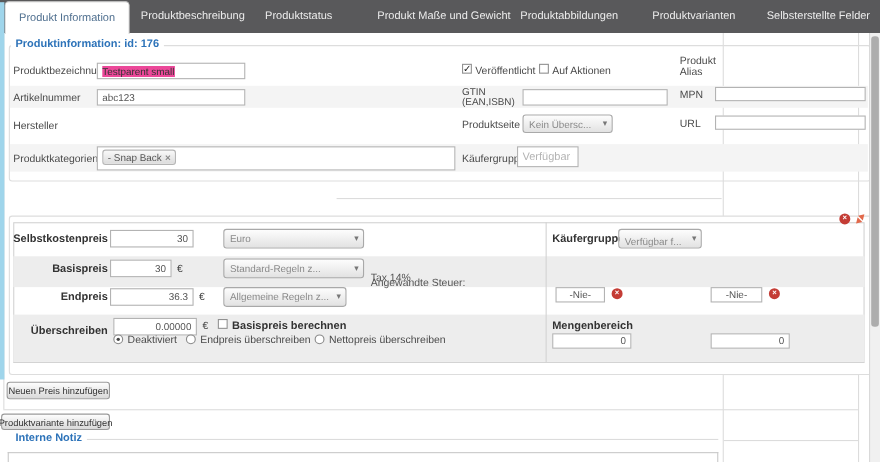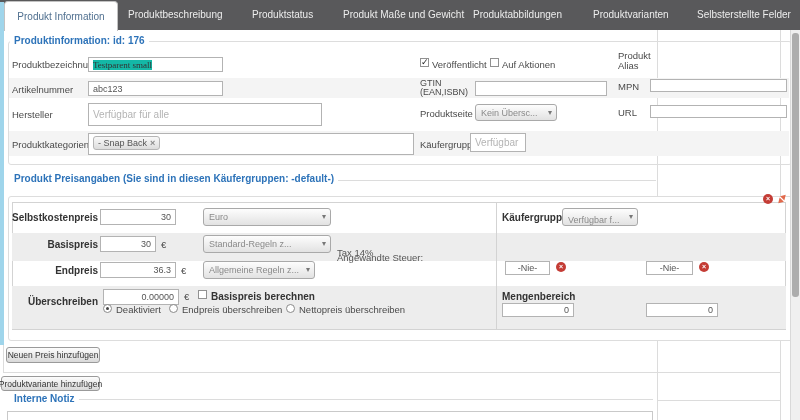--- a/index.html
+++ b/index.html
@@ -24,21 +24,21 @@
   .stripe{position:absolute;left:9px;width:780px;background:#f4f4f4;z-index:1;}
   .lbl{position:absolute;font-size:9.5px;color:#4a4a4a;white-space:nowrap;z-index:3;}
   .lbl-b{position:absolute;font-size:10px;font-weight:bold;color:#333;white-space:nowrap;z-index:3;}
   .inp{position:absolute;border:1px solid #b3b3b3;background:#fff;font-family:"Liberation Sans",sans-serif;
        font-size:9px;color:#555;padding:0 4px;box-sizing:border-box;z-index:3;}
   .inp::placeholder{color:#b4b4b4;}
   .inp.r{text-align:right;}
   .inp.c{text-align:center;}
   .fake-inp{position:absolute;border:1px solid #b3b3b3;background:#fff;box-sizing:border-box;
             z-index:3;display:flex;align-items:center;padding:0 4px;font-size:9px;color:#333;}
-  .hl{background:#14b8a6;font-family:Liberation Serif, serif;}
+  .hl{background:#ec4899;}
   .dd{position:absolute;box-sizing:border-box;border:1px solid #a9a9a9;border-radius:3px;
       background:linear-gradient(#fdfdfd,#e2e2e2);z-index:3;display:flex;align-items:center;
       padding:0 14px 0 5px;font-size:9px;color:#8a8a8a;cursor:pointer;white-space:nowrap;overflow:hidden;}
   .dd .arr{position:absolute;right:4px;top:50%;transform:translateY(-56%);font-size:8px;color:#777;}
   .cb{position:absolute;width:9px;height:9px;border:1px solid #919191;background:#fff;box-sizing:border-box;
       z-index:3;font-size:9px;line-height:7px;color:#222;text-align:center;cursor:pointer;}
   .radio{position:absolute;width:9px;height:9px;border:1px solid #8a8a8a;border-radius:50%;
          background:#fff;box-sizing:border-box;z-index:3;cursor:pointer;}
   .radio.sel::after{content:"";position:absolute;left:2px;top:2px;width:3px;height:3px;border-radius:50%;background:#444;}
   .chip{position:absolute;border:1px solid #b5b5b5;border-radius:3px;background:linear-gradient(#f9f9f9,#dcdcdc);
@@ -72,21 +72,21 @@
 
   <div class="vline" style="left:3px;top:30px;height:342px;"></div>
   <div class="vline" style="left:657px;top:30px;height:390px;"></div>
   <div class="vline" style="left:780px;top:30px;height:390px;"></div>
   <div class="hline" style="left:658px;top:340px;width:122px;"></div>
   <div class="hline" style="left:3px;top:372px;width:777px;"></div>
   <div class="hline" style="left:658px;top:400px;width:122px;"></div>
 
   <div id="tabbar">
     <span class="tab" style="left:128px;">Produktbeschreibung</span>
-    <span class="tab" style="left:252px;">Produktstatus</span>
+    <span class="tab" style="left:241px;">Produktstatus</span>
     <span class="tab" style="left:343px;">Produkt Maße und Gewicht</span>
     <span class="tab" style="left:473px;">Produktabbildungen</span>
     <span class="tab" style="left:593px;">Produktvarianten</span>
     <span class="tab" style="left:697px;">Selbsterstellte Felder</span>
   </div>
   <div id="activetab">Produkt Information</div>
   <div id="accent"></div>
 
   <div class="fieldset" style="left:8px;top:41px;width:782px;height:122px;"></div>
   <div class="legend" style="left:10px;top:35px;">Produktinformation: id: 176</div>
@@ -107,38 +107,36 @@
 
   <span class="lbl" style="left:12px;top:84px;">Artikelnummer</span>
   <input class="inp" style="left: 88px; top: 81px; width: 135px; height: 15px;" readonly="" value="abc123">
   <span class="lbl" style="left:420px;top:78px;font-size:9px;">GTIN</span>
   <span class="lbl" style="left:420px;top:87px;font-size:9px;">(EAN,ISBN)</span>
   <input class="inp" style="left: 475px; top: 81px; width: 132px; height: 15px;" readonly="">
   <span class="lbl" style="left:618px;top:81px;">MPN</span>
   <input class="inp" style="left: 650px; top: 79px; width: 137px; height: 13px;" readonly="">
 
   <span class="lbl" style="left:12px;top:109px;">Hersteller</span>
-  <input class="inp" style="left: 88px; top: 103px; width: 234px; height: 23px; font-size: 10px;" readonly="" placeholder="Verfügbar für alle">
   <span class="lbl" style="left:420px;top:108px;">Produktseite</span>
   <div class="dd" style="left:475px;top:104px;width:82px;height:17px;">
     <span>Kein Übersc...</span>
     <span class="arr">▾</span>
   </div>
   <span class="lbl" style="left:618px;top:107px;">URL</span>
   <input class="inp" style="left: 650px; top: 105px; width: 137px; height: 13px;" readonly="">
 
   <span class="lbl" style="left:12px;top:139px;">Produktkategorien</span>
   <div class="fake-inp" style="left:88px;top:133px;width:326px;height:22px;"></div>
   <span class="chip" style="left:93px;top:136px;">
     <span>- Snap Back</span><span class="x">×</span>
   </span>
   <span class="lbl" style="left:420px;top:139px;">Käufergruppe</span>
   <input class="inp" style="left: 470px; top: 133px; width: 56px; height: 19px; font-size: 10px;" readonly="" placeholder="Verfügbar für">
 
-  <div class="legend" style="left:10px;top:173px;">Produkt Preisangaben (Sie sind in diesen Käufergruppen: -default-)</div>
   <div class="hline" style="left:306px;top:180px;width:350px;"></div>
   <div class="fieldset" style="left:8px;top:196px;width:783px;height:143px;background:#fff;z-index:1;"></div>
 
   <span class="redico" style="left:763px;top:194px;">×</span>
   <div id="expico" style="left:777px;top:194px;">
     <span class="ne"></span>
       <span class="sw"></span>
   </div>
 
   <div id="ptable"></div>

